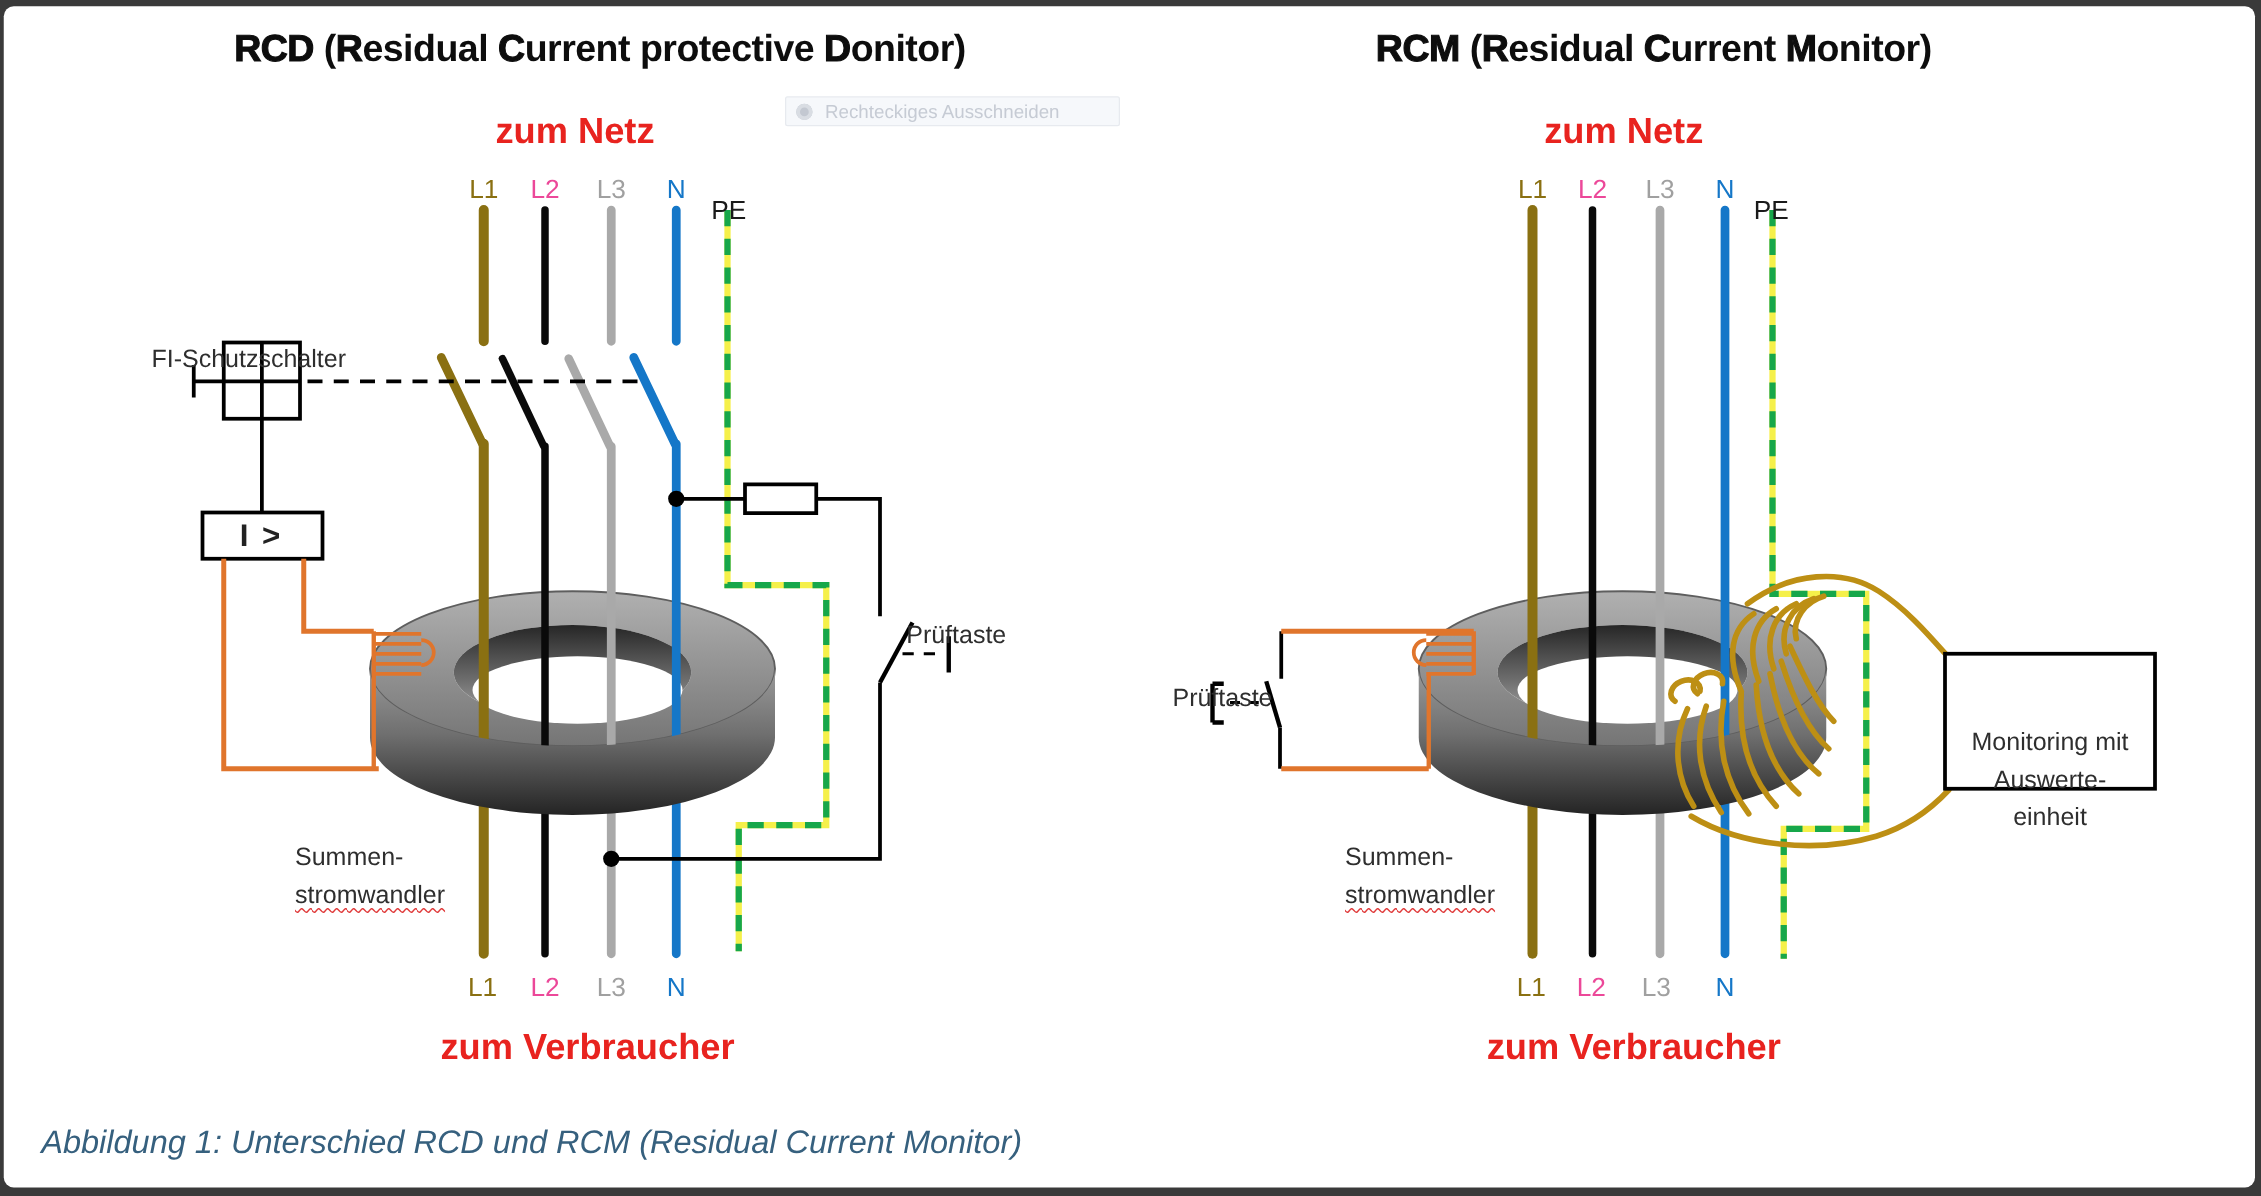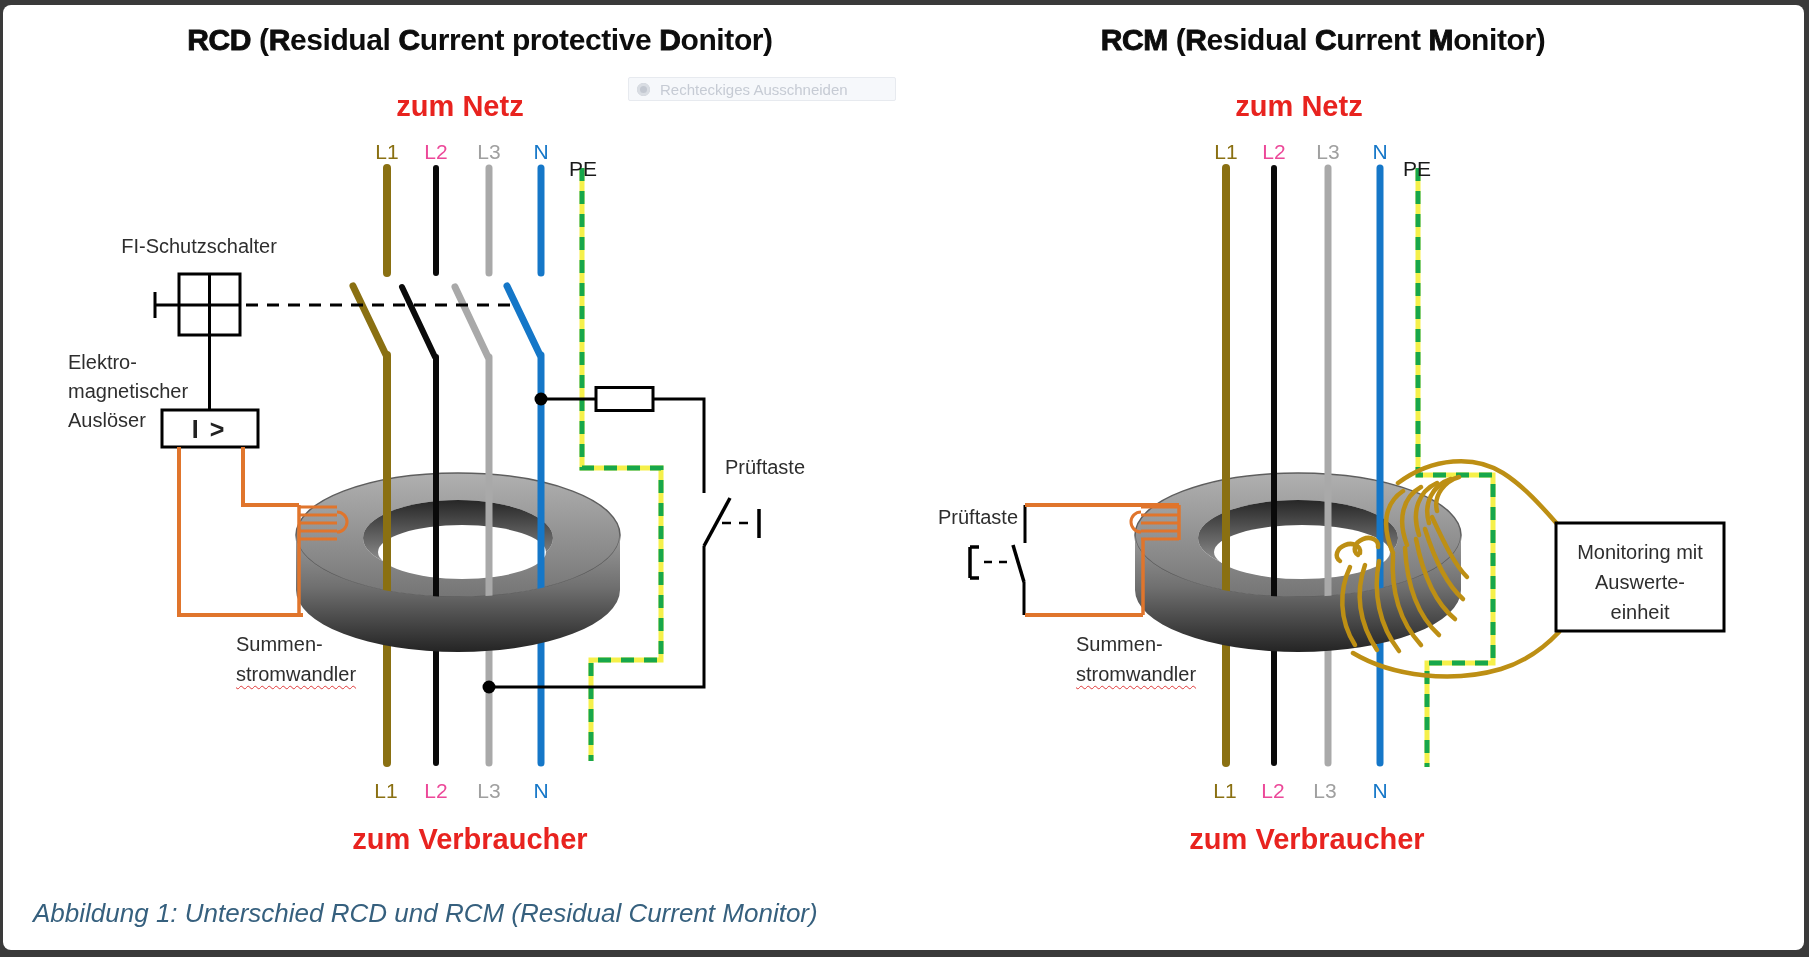--- a/index.html
+++ b/index.html
@@ -9,21 +9,21 @@
           border-radius:8px;}
   svg{position:absolute;left:0;top:0;}
   .lbl{position:absolute;white-space:nowrap;color:#2b2b2b;}
   .ctr{transform:translate(-50%,-50%);}
   .ttl{font-size:30px;font-weight:700;letter-spacing:-0.4px;color:#0d0d0d;}
   .ttl .hv{-webkit-text-stroke:0.9px currentColor;}
   .red{font-size:29px;font-weight:700;color:#e8231f;}
   .wirelbl{font-size:21px;font-weight:400;}
   .c-l1{color:#8a7012;} .c-l2{color:#ec4899;} .c-l3{color:#a0a0a0;}
   .c-n{color:#1577c8;} .c-pe{color:#1a1a1a;margin-top:17px;}
-  .comp{font-size:20px;color:#2e2e2e;}
+  .comp{font-size:20px;color:#2e2e2e;margin-top:42px;}
   .multi{line-height:29px;}
   .wavy{text-decoration:underline wavy #e03a3a 1px;text-underline-offset:4px;}
   .isym{font-size:25px;font-weight:700;letter-spacing:2px;color:#222;}
   .monbox{font-size:20px;line-height:30px;text-align:center;transform:translateX(-50%);}
   .caption{font-size:26px;font-style:italic;color:#36607e;}
   #snip{position:absolute;left:625px;top:72px;width:268px;height:24px;
         background:rgba(245,247,250,0.88);border:1px solid #e7eaef;border-radius:2px;
         display:flex;align-items:center;gap:10px;padding-left:8px;box-sizing:border-box;}
   #snip .dot{width:13px;height:13px;border-radius:50%;background:#c3c8d1;
         box-shadow:inset 0 0 0 3px #d9dde3;flex:0 0 auto;}
@@ -180,25 +180,20 @@
 <div class="lbl ctr wirelbl c-n" style="left:538px;top:147px;">N</div>
 <div class="lbl ctr wirelbl c-pe" style="left:580px;top:147px;">PE</div>
 
 <div class="lbl ctr wirelbl c-l1" style="left:1223px;top:147px;">L1</div>
 <div class="lbl ctr wirelbl c-l2" style="left:1271px;top:147px;">L2</div>
 <div class="lbl ctr wirelbl c-l3" style="left:1325px;top:147px;">L3</div>
 <div class="lbl ctr wirelbl c-n" style="left:1377px;top:147px;">N</div>
 <div class="lbl ctr wirelbl c-pe" style="left:1414px;top:147px;">PE</div>
 
 <div class="lbl ctr comp" style="left:196px;top:241px;">FI-Schutzschalter</div>
-<div class="lbl comp multi" style="left:65px;top:343px;">
-  <div>Elektro-</div>
-  <div>magnetischer</div>
-  <div>Auslöser</div>
-</div>
 <div class="lbl ctr isym" style="left:206px;top:424px;">I &gt;</div>
 <div class="lbl ctr comp" style="left:762px;top:462px;">Prüftaste</div>
 <div class="lbl comp" style="left:233px;top:624px;line-height:30px;">
   <div>Summen-</div>
   <div class="wavy">stromwandler</div>
 </div>
 
 <div class="lbl ctr comp" style="left:975px;top:512px;">Prüftaste</div>
 <div class="lbl comp" style="left:1073px;top:624px;line-height:30px;">
   <div>Summen-</div>

